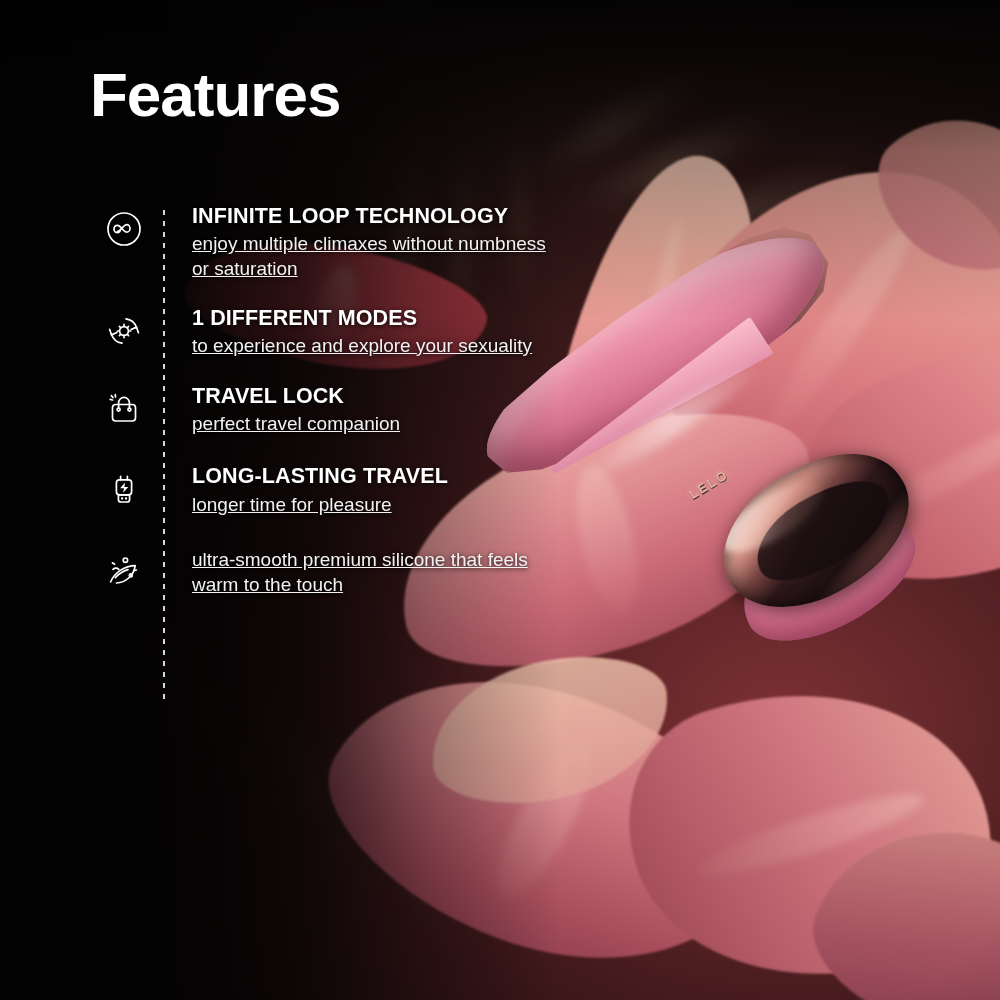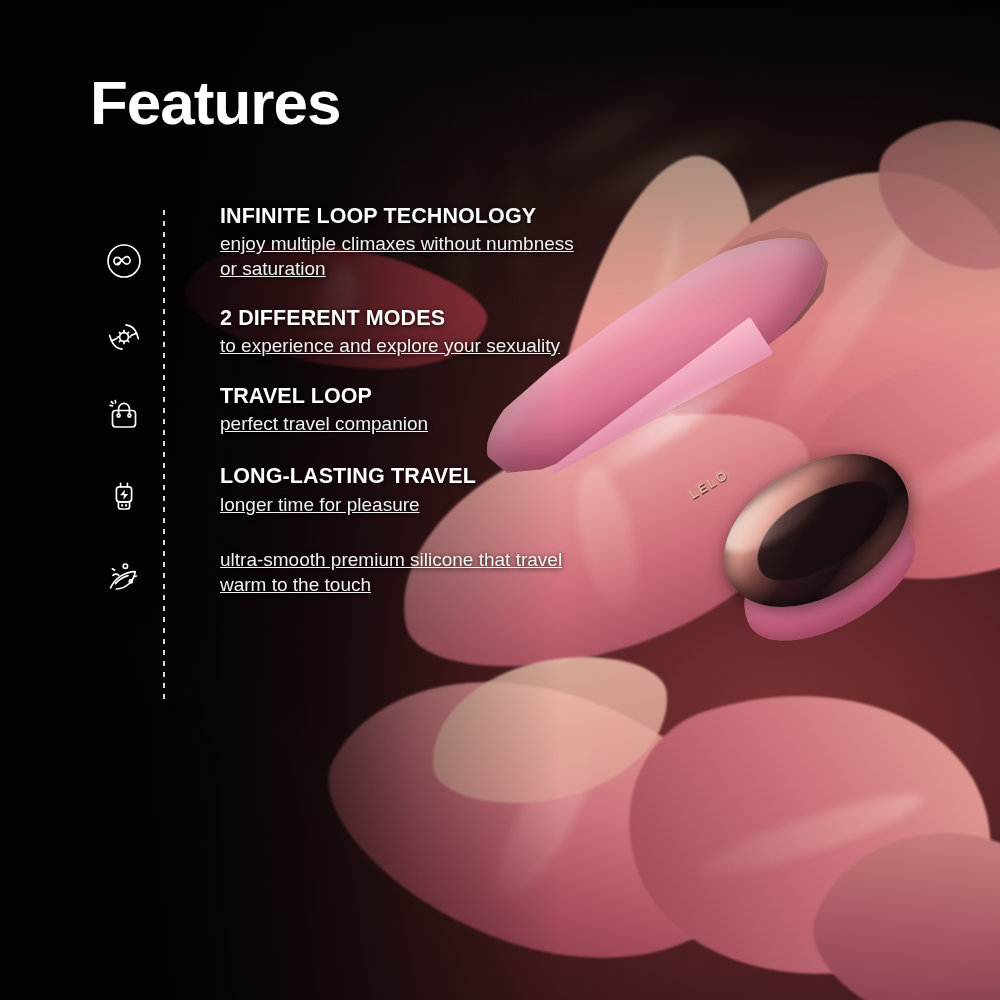--- a/index.html
+++ b/index.html
@@ -186,40 +186,39 @@
     width:210px; height:26px;
     transform:rotate(-33deg);
     border-radius:50%;
     background:linear-gradient(90deg, rgba(255,236,240,0), rgba(255,238,242,.55), rgba(255,236,240,0));
     filter:blur(5px);
   }
 
   
   #page-title {
     position:absolute;
-    left:90px; top:72px;
+    left:90px; top:64px;
     font-size:62px;
     font-weight:700;
     color:#ffffff;
     letter-spacing:-1px;
     line-height:1;
   }
 
   #features {
     position:absolute;
     left:88px; top:204px;
     width:600px;
   }
 
   .feature {
     position:relative;
     display:flex;
-    align-items:flex-end;
+    align-items:flex-start;
     min-height:28px;
-    gap:28px;
   }
   .f-icon {
     width:72px;
     flex:0 0 72px;
     display:flex;
     justify-content:center;
     padding-top:4px;
   }
   .f-icon svg { display:block; }
   .f-text { padding-left:32px; }
@@ -350,37 +349,37 @@
         <svg width="42" height="42" viewBox="0 0 42 42" fill="none" stroke="#ffffff" stroke-width="1.7" stroke-linecap="round" stroke-linejoin="round">
           <path d="M8.5 24.5a13 13 0 0 0 10.5 8.6"></path>
           <path d="M33.5 17.5A13 13 0 0 0 23 8.9"></path>
           <path d="M6.6 19.3l1.9 5.6 5.4-2.4"></path>
           <path d="M35.4 22.7l-1.9-5.6-5.4 2.4"></path>
           <circle cx="21" cy="21" r="4.4"></circle>
           <path d="M21 14.4v1.6M21 26v1.6M14.4 21h1.6M26 21h1.6M16.4 16.4l1.2 1.2M24.4 24.4l1.2 1.2M25.6 16.4l-1.2 1.2M17.6 24.4l-1.2 1.2"></path>
         </svg>
       </div>
       <div class="f-text">
-        <div class="f-title">2 DIFFERENT MODES</div>
+        <div class="f-title">1 DIFFERENT MODES</div>
         <div class="f-desc">to experience and explore your sexuality</div>
       </div>
     </div>
 
     <div class="feature" style="margin-bottom:28px;">
       <div class="f-icon">
         <svg width="42" height="42" viewBox="0 0 42 42" fill="none" stroke="#ffffff" stroke-width="1.7" stroke-linecap="round" stroke-linejoin="round">
           <rect x="9.5" y="16.5" width="23" height="16.5" rx="3.2"></rect>
           <path d="M15.6 19.4v-4.6a5.4 5.4 0 0 1 10.8 0v4.6"></path>
           <circle cx="15.6" cy="21.6" r="1.5"></circle>
           <circle cx="26.4" cy="21.6" r="1.5"></circle>
           <path d="M7.2 11.4l2.3.6M8.4 7.6l1.5 1.9M12.3 6.6l.2 2.4"></path>
         </svg>
       </div>
       <div class="f-text">
-        <div class="f-title">TRAVEL LOOP</div>
+        <div class="f-title">TRAVEL LOCK</div>
         <div class="f-desc">perfect travel companion</div>
       </div>
     </div>
 
     <div class="feature" style="margin-bottom:28px;">
       <div class="f-icon">
         <svg width="42" height="42" viewBox="0 0 42 42" fill="none" stroke="#ffffff" stroke-width="1.7" stroke-linecap="round" stroke-linejoin="round">
           <path d="M17.6 8.4v3.4M24.4 8.4v3.4"></path>
           <rect x="13.4" y="11.8" width="15.2" height="15" rx="3"></rect>
           <path d="M15.4 26.8h11.2v4.6a2.6 2.6 0 0 1-2.6 2.6h-6a2.6 2.6 0 0 1-2.6-2.6z"></path>
@@ -400,19 +399,19 @@
         <svg width="42" height="42" viewBox="0 0 42 42" fill="none" stroke="#ffffff" stroke-width="1.7" stroke-linecap="round" stroke-linejoin="round">
           <path d="M7.6 32.8c4.4-9.8 14.2-16 24.6-16.2-1.2 9.6-9.2 17-18.8 17.4"></path>
           <path d="M12.4 28.6c3.4-3.8 7.8-6.6 12.6-8"></path>
           <path d="M10.0 20.4c1.6-1.6 4.2-1.6 5.8 0"></path>
           <circle cx="22.4" cy="11.2" r="2.2"></circle>
           <circle cx="27.8" cy="26.4" r="1.5"></circle>
           <path d="M11.6 15.2l-2.2-1.4M31.0 21.6l2.4-.6"></path>
         </svg>
       </div>
       <div class="f-text">
-        <div class="f-desc">ultra-smooth premium silicone that travel
+        <div class="f-desc">ultra-smooth premium silicone that feels
 warm to the touch</div>
       </div>
     </div>
 
   </div>
 </div>
 
 </body></html>

